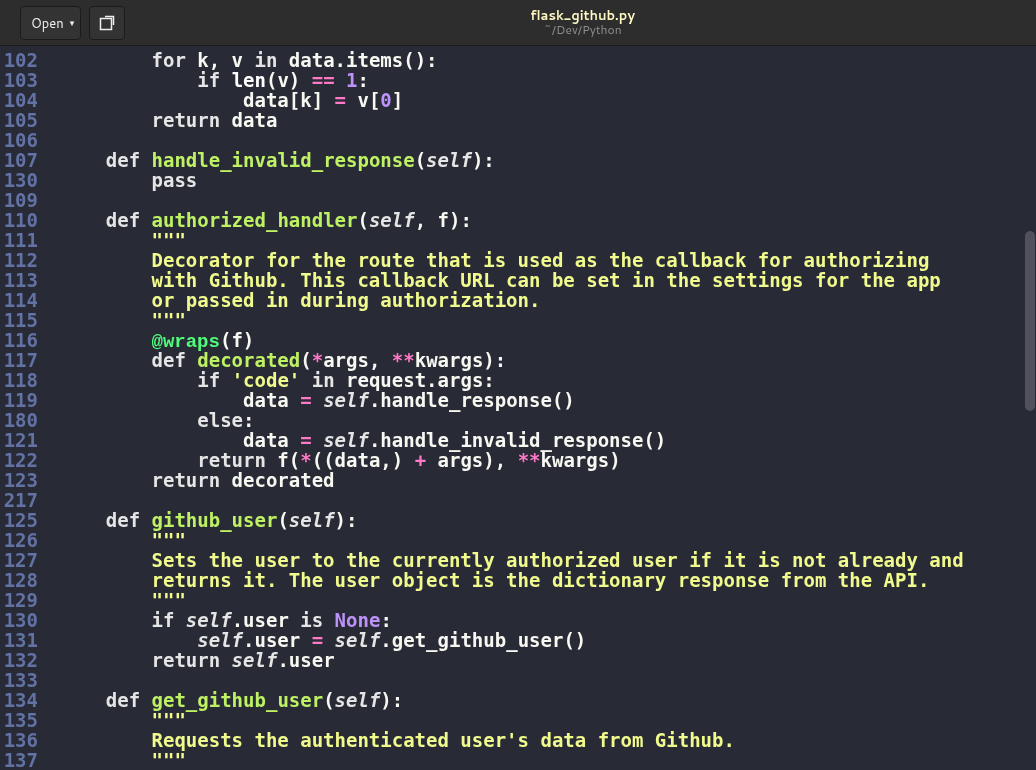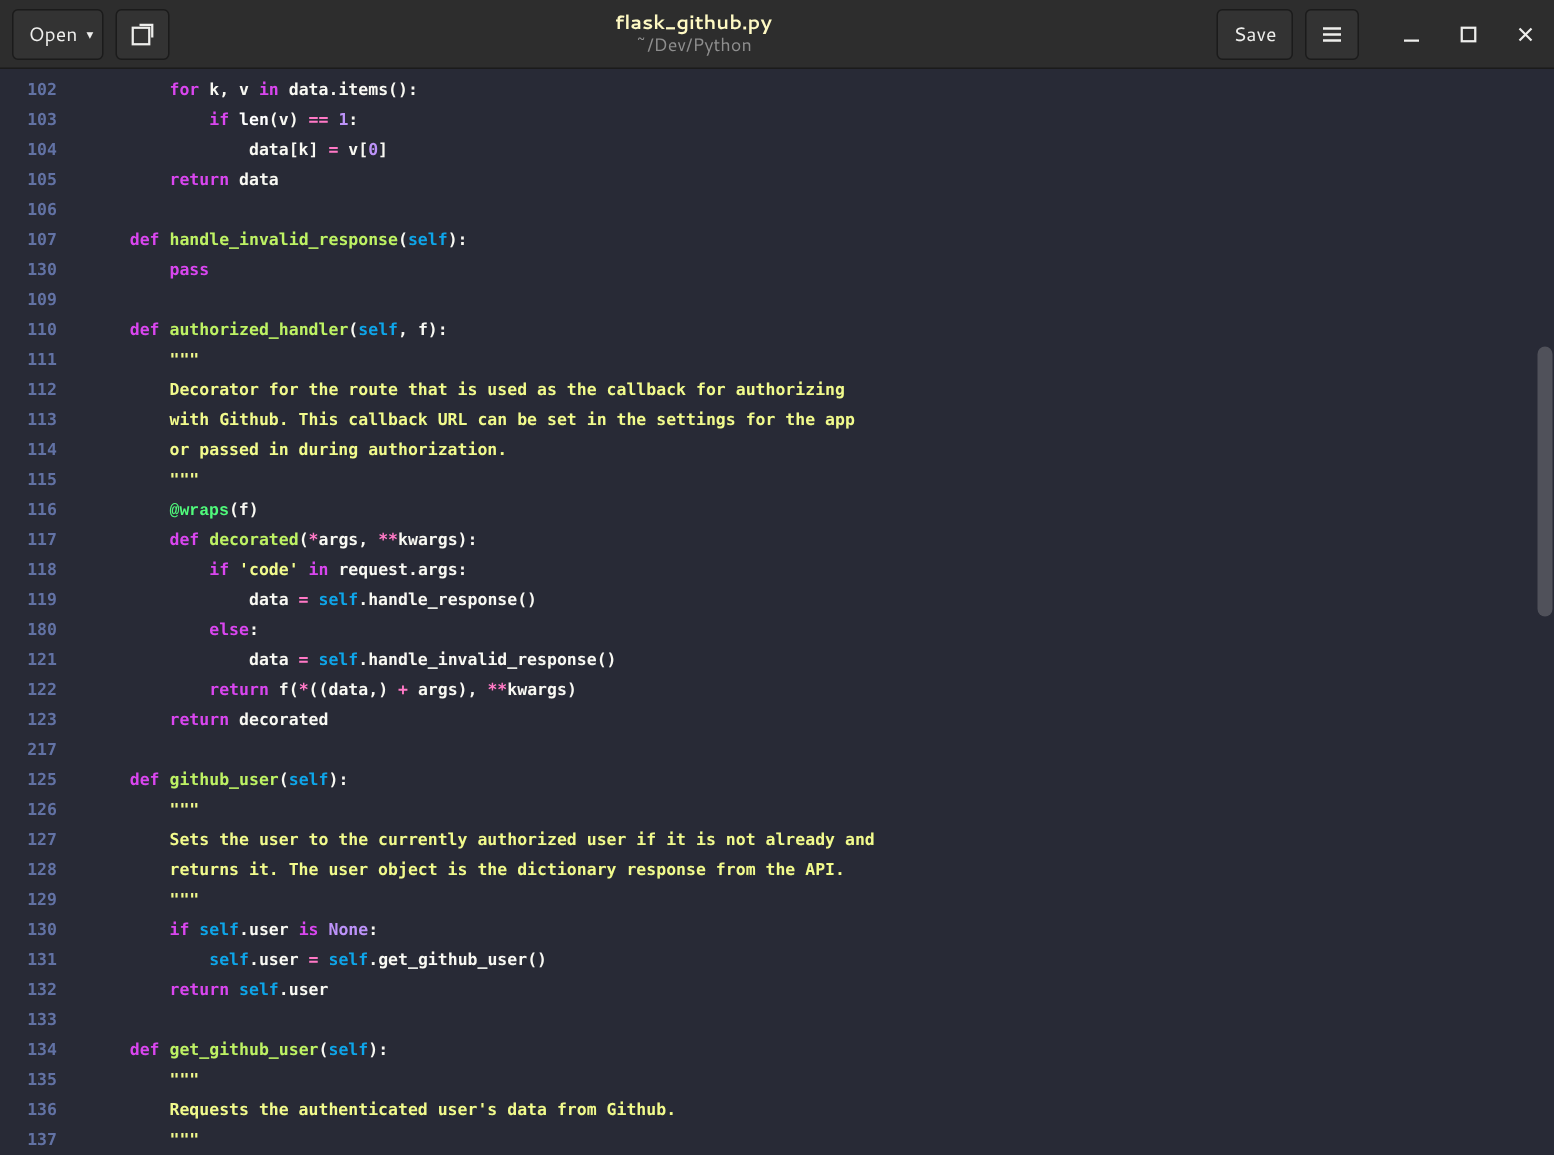--- a/index.html
+++ b/index.html
@@ -27,34 +27,34 @@
     height: 34px;
     background:#333333;
     border:1px solid #1b1b1b;
     border-radius:4px;
     color:#eeeeec;
     display:flex; align-items:center; justify-content:center;
     padding:0 10px;
     margin:0 4px;
     cursor:pointer;
   }
-  .btn.open { padding-right:6px; margin-left:8px;}
+  .btn.open { padding-right:6px; margin-left:20px;}
   .btn.open .tri { margin-left:6px; font-size:9px; }
   .btn.icon { width:36px; padding:0;}
   .btn svg { display:block; }
   .winbtn {
     width:38px; height:46px;
     display:flex; align-items:center; justify-content:center;
     color:#bfbfbf; cursor:pointer;
   }
   .editor {
     display:flex; height:calc(770px - 46px);
     font-variant-ligatures: none;
     line-height: 20px;
-    font-size: 11px;
+    font-size: 19px;
     letter-spacing: 0;
     align-items: flex-end;
   }
   .gutter {
     width:46px;
     background:#282a36;
     color:#6272a4;
     text-align:right;
     padding: 4px 8px 0 0;
     user-select:none;
@@ -62,24 +62,24 @@
   }
   .code {
     flex:1;
     padding: 4px 0 0 14px;
     white-space: pre;
     font-weight:700;
     overflow:hidden;
   }
   .code .ln { display:block; height:20px; }
   .gutter .gn { display:block; height:20px; }
-  .kw { color:#d946ef;margin-top:20px; }
+  .kw { color:#e5e5e5;margin-top:20px; }
   .fn { color:#bef264; }
   .bi { color:#ffffff; }
-  .self { color:#0ea5e9; }
+  .self { color:#e5e5e5; font-style:italic; }
   .str { color:#f1fa8c; }
   .num { color:#bd93f9; }
   .op { color:#ff79c6; }
   .dq { color:#f1fa8c; } 
   .dec { color:#50fa7b;font-family:Liberation Mono, monospace; }
   .scrollbar {
     position:absolute;
     right:0; top:46px; width:12px; height:724px;
   }
   .sb-thumb {
@@ -100,46 +100,20 @@
     <div class="btn icon">
       <svg width="16" height="16" viewBox="0 0 16 16">
         <rect x="1.5" y="3.5" width="11" height="11" fill="none" stroke="#eeeeec" stroke-width="1.5"></rect>
         <path d="M6 1.5 H14.5 V10" fill="none" stroke="#eeeeec" stroke-width="1.5"></path>
       </svg>
     </div>
   </div>
   <div class="tb-center">
     <span class="tb-title">flask_github.py</span>
     <span class="tb-sub">~/Dev/Python</span>
-  </div>
-  <div class="tb-right">
-    <div class="btn">
-      <span>Save</span>
-    </div>
-    <div class="btn icon">
-      <svg width="16" height="16" viewBox="0 0 16 16">
-        <path d="M2 4h12M2 8h12M2 12h12" stroke="#eeeeec" stroke-width="1.8"></path>
-      </svg>
-    </div>
-    <div style="width:12px"></div>
-    <div class="winbtn">
-      <svg width="12" height="12" viewBox="0 0 12 12">
-        <path d="M1 10h10" stroke="#eeeeec" stroke-width="1.5"></path>
-      </svg>
-    </div>
-    <div class="winbtn">
-      <svg width="12" height="12" viewBox="0 0 12 12">
-        <rect x="1.5" y="1.5" width="9" height="9" fill="none" stroke="#eeeeec" stroke-width="1.5"></rect>
-      </svg>
-    </div>
-    <div class="winbtn">
-      <svg width="12" height="12" viewBox="0 0 12 12">
-        <path d="M2 2l8 8M10 2l-8 8" stroke="#eeeeec" stroke-width="1.5"></path>
-      </svg>
-    </div>
   </div>
 </div>
 
 <div class="editor">
   <div class="gutter" id="gutter">
       <span class="gn">102</span>
       <span class="gn">103</span>
       <span class="gn">104</span>
       <span class="gn">105</span>
       <span class="gn">106</span>

